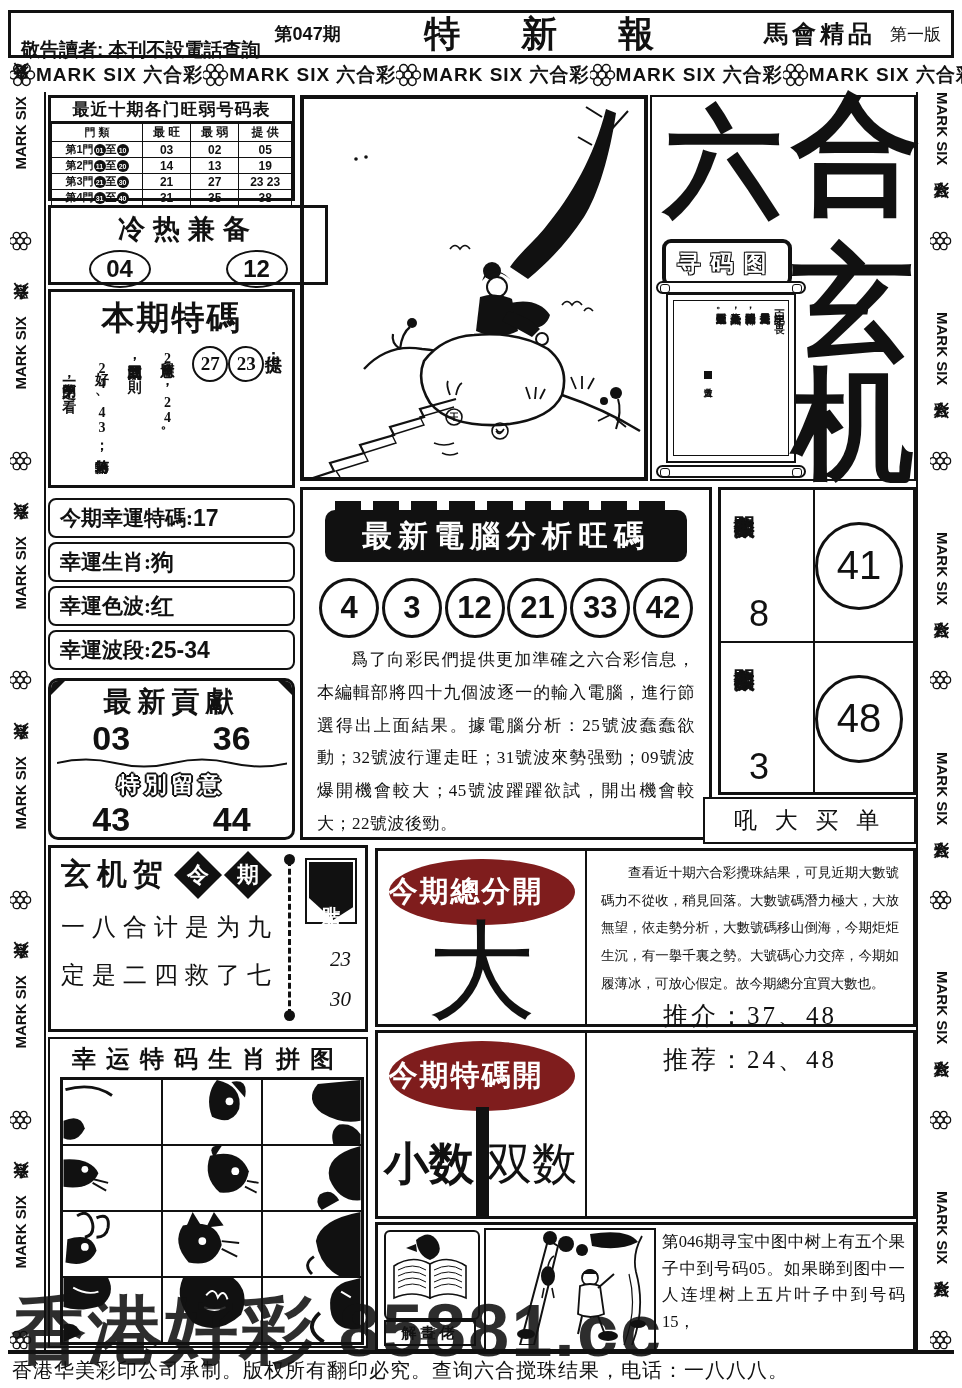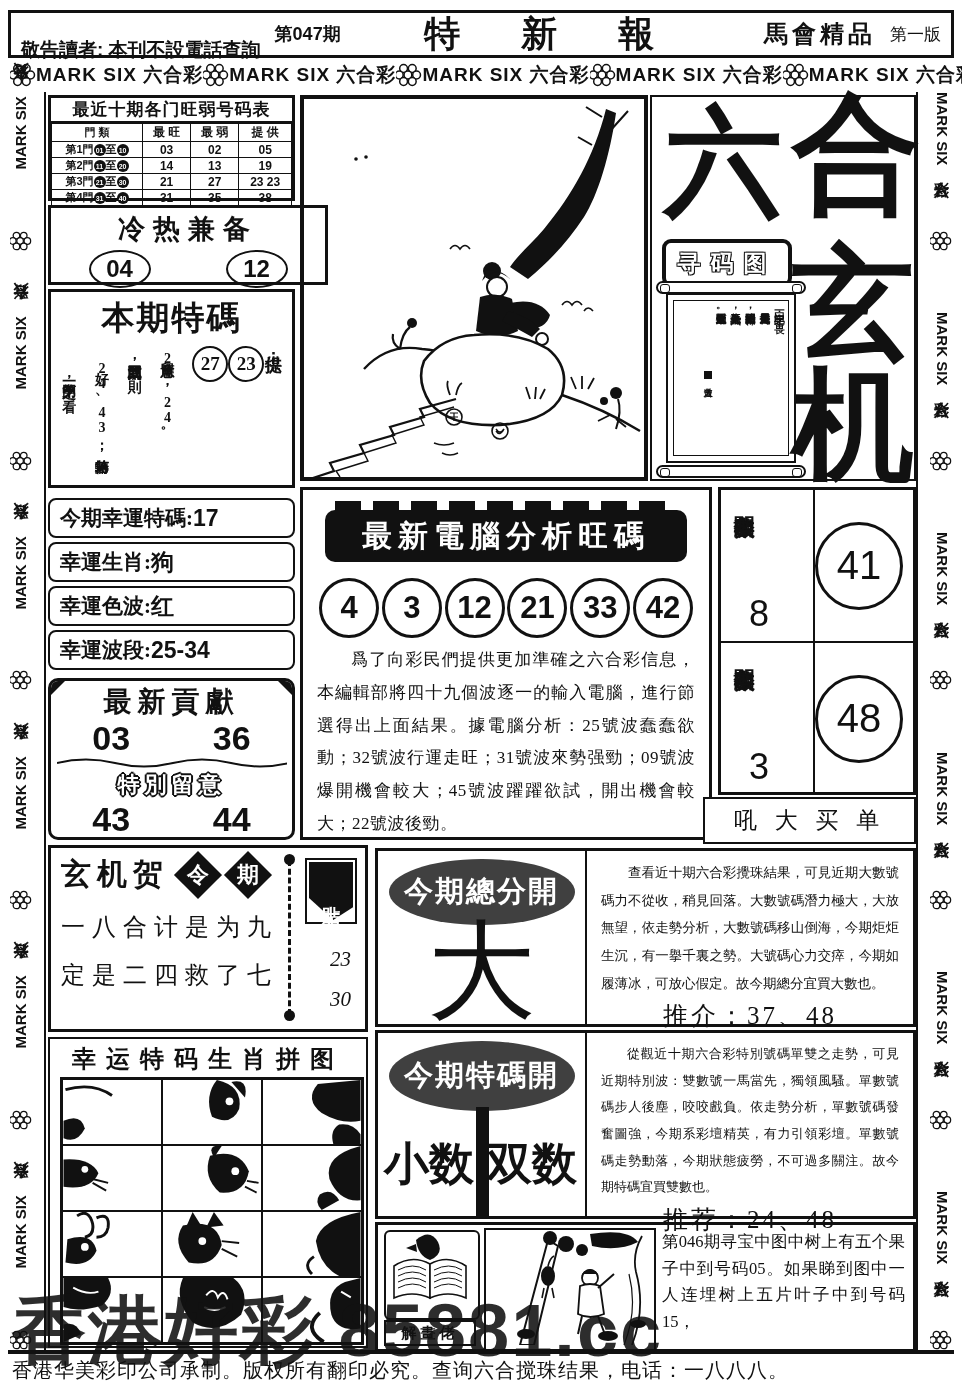--- a/index.html
+++ b/index.html
@@ -123,26 +123,26 @@
   .scell .div{position:absolute;left:92px;top:0;bottom:0;border-left:2px solid #111;}
   .scell .bigc{position:absolute;right:10px;top:50%;transform:translateY(-50%);width:82px;height:82px;border:3px solid #111;border-radius:50%;display:flex;align-items:center;justify-content:center;font-size:40px;}
 
   
   #bigbuy{left:703px;top:797px;width:213px;height:47px;display:flex;align-items:center;justify-content:center;font-size:23px;font-family:"Liberation Serif",serif;letter-spacing:6px;}
 
   
   .secrow{left:375px;width:541px;border:3px solid #111;box-sizing:border-box;background:#fff;position:absolute;}
   .secrow .lcell{position:absolute;left:0;top:0;bottom:0;width:207px;border-right:2px solid #111;display:flex;flex-direction:column;align-items:center;}
   .secrow .rcell{position:absolute;left:209px;right:0;top:0;bottom:0;padding:8px 14px 4px;}
-  .badge{margin-top:8px;width:186px;height:70px;background:#404040;border-radius:50%;display:flex;align-items:center;justify-content:center;}
+  .badge{margin-top:8px;width:186px;height:70px;background:#7f1d1d;border-radius:50%;display:flex;align-items:center;justify-content:flex-start;}
   .badge span{color:#fff;font-size:29px;font-weight:bold;letter-spacing:2px;font-family:"Liberation Serif",serif;white-space:nowrap;}
   .bigpick{font-size:108px;font-family:"Liberation Serif",serif;line-height:0.95;margin-top:-4px;}
   .stem{position:absolute;left:50%;top:74px;bottom:0;width:13px;margin-left:-6px;background:#111;}
   .pickL{position:absolute;left:6px;bottom:22px;font-size:45px;font-weight:bold;font-family:"Liberation Serif",serif;}
-  .pickR{position:absolute;right:8px;bottom:22px;font-size:45px;font-weight:bold;font-family:"Liberation Serif",serif;margin-left:28px;}
+  .pickR{position:absolute;right:8px;bottom:22px;font-size:45px;font-weight:normal;font-family:"Liberation Serif",serif;margin-left:28px;}
   .secbody{font-size:13.5px;line-height:2.05;text-align:justify;font-family:"Liberation Serif",serif;text-indent:2em;}
   .secrec{font-size:25px;font-family:"Liberation Serif",serif;letter-spacing:3px;text-align:center;margin-top:2px;}
 
   
   #story{left:375px;top:1222px;width:541px;height:130px;border:3px solid #111;box-sizing:border-box;position:absolute;}
   #bookfrm{position:absolute;left:6px;top:5px;width:92px;height:86px;border:2px solid #111;border-radius:6px;}
   #storycap{position:absolute;left:6px;top:95px;width:92px;height:26px;border:2px solid #111;box-sizing:border-box;display:flex;align-items:center;justify-content:center;font-size:15px;font-weight:bold;font-family:"Liberation Serif",serif;letter-spacing:4px;}
   #picfrm{position:absolute;left:106px;top:3px;width:168px;height:119px;border:2px solid #111;}
   #storytxt{position:absolute;left:284px;right:8px;top:4px;font-size:16.5px;line-height:1.62;font-family:"Liberation Serif",serif;text-align:justify;}
   #storytxt:first-line{}
@@ -702,21 +702,20 @@
   <div class="secrow" style="top:1030px;height:189px;">
     <div class="lcell" style="display:block;">
       <div class="badge" style="margin:8px auto 0;">
           <span>今期特碼開</span>
         </div>
       <div class="stem"></div>
       <div class="pickL">小数</div>
       <div class="pickR">双数</div>
     </div>
     <div class="rcell">
-      <div class="secbody" style="font-size:13px;">從觀近十期六合彩特別號碼單雙之走勢，可見近期特別波：雙數號一馬當先，獨領風騷。單數號碼步人後塵，咬咬戲負。依走勢分析，單數號碼發奮圖強，今期系彩壇精英，有力引領彩壇。單數號碼走勢動落，今期狀態疲勞，不可過多關注。故今期特碼宜買雙數也。</div>
       <div class="secrec">推荐：24、48</div>
     </div>
   </div>
 
   <div id="story">
     <div id="bookfrm">
       <svg width="88" height="82" viewBox="0 0 88 82">
         <path d="M8,34 Q26,22 44,32 L44,66 Q26,58 8,66 Z" fill="#fff" stroke="#111" stroke-width="1.6"></path>
         <path d="M80,34 Q62,22 44,32 L44,66 Q62,58 80,66 Z" fill="#fff" stroke="#111" stroke-width="1.6"></path>
         <path d="M12,38 q15,-8 28,0 M12,44 q15,-8 28,0 M12,50 q15,-8 28,0 M12,56 q15,-8 28,0 M48,38 q15,-8 28,0 M48,44 q15,-8 28,0 M48,50 q15,-8 28,0 M48,56 q15,-8 28,0" stroke="#111" stroke-width="1" fill="none"></path>

